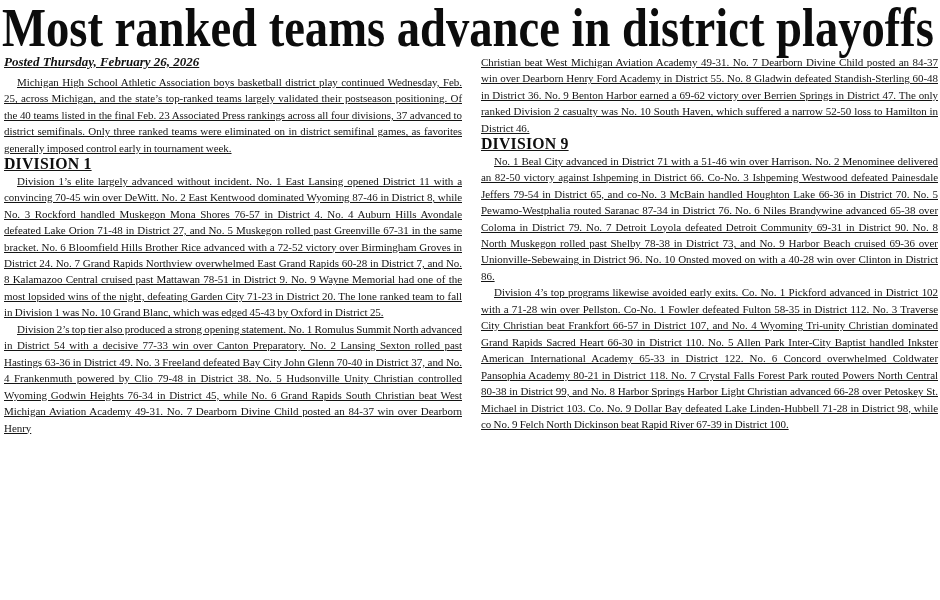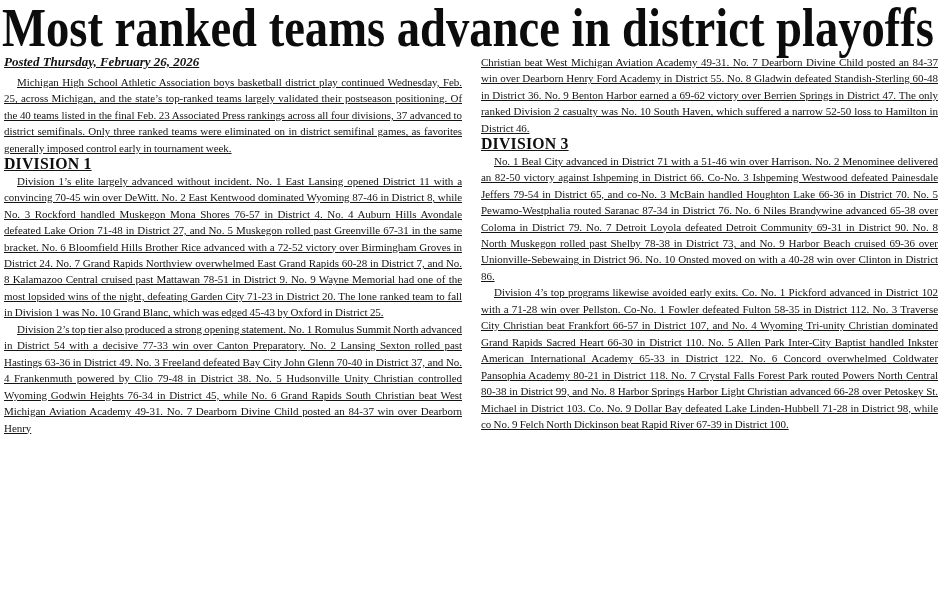--- a/index.html
+++ b/index.html
@@ -76,21 +76,21 @@
 
     <p class="body-p indent">Division 1’s elite largely advanced without incident. No. 1 East Lansing opened District 11 with a convincing 70-45 win over DeWitt. No. 2 East Kentwood dominated Wyoming 87-46 in District 8, while No. 3 Rockford handled Muskegon Mona Shores 76-57 in District 4. No. 4 Auburn Hills Avondale defeated Lake Orion 71-48 in District 27, and No. 5 Muskegon rolled past Greenville 67-31 in the same bracket. No. 6 Bloomfield Hills Brother Rice advanced with a 72-52 victory over Birmingham Groves in District 24. No. 7 Grand Rapids Northview overwhelmed East Grand Rapids 60-28 in District 7, and No. 8 Kalamazoo Central cruised past Mattawan 78-51 in District 9. No. 9 Wayne Memorial had one of the most lopsided wins of the night, defeating Garden City 71-23 in District 20. The lone ranked team to fall in Division 1 was No. 10 Grand Blanc, which was edged 45-43 by Oxford in District 25.</p>
 
 
     <p class="body-p indent">Division 2’s top tier also produced a strong opening statement. No. 1 Romulus Summit North advanced in District 54 with a decisive 77-33 win over Canton Preparatory. No. 2 Lansing Sexton rolled past Hastings 63-36 in District 49. No. 3 Freeland defeated Bay City John Glenn 70-40 in District 37, and No. 4 Frankenmuth powered by Clio 79-48 in District 38. No. 5 Hudsonville Unity Christian controlled Wyoming Godwin Heights 76-34 in District 45, while No. 6 Grand Rapids South Christian beat West Michigan Aviation Academy 49-31. No. 7 Dearborn Divine Child posted an 84-37 win over Dearborn Henry</p>
   </div>
 
   <div class="col col-right">
     <p class="body-p">Christian beat West Michigan Aviation Academy 49-31. No. 7 Dearborn Divine Child posted an 84-37 win over Dearborn Henry Ford Academy in District 55. No. 8 Gladwin defeated Standish-Sterling 60-48 in District 36. No. 9 Benton Harbor earned a 69-62 victory over Berrien Springs in District 47. The only ranked Division 2 casualty was No. 10 South Haven, which suffered a narrow 52-50 loss to Hamilton in District 46.</p>
 
-    <h2 class="division-h">DIVISION 3</h2>
+    <h2 class="division-h">DIVISION 9</h2>
 
     <p class="body-p indent">No. 1 Beal City advanced in District 71 with a 51-46 win over Harrison. No. 2 Menominee delivered an 82-50 victory against Ishpeming in District 66. Co-No. 3 Ishpeming Westwood defeated Painesdale Jeffers 79-54 in District 65, and co-No. 3 McBain handled Houghton Lake 66-36 in District 70. No. 5 Pewamo-Westphalia routed Saranac 87-34 in District 76. No. 6 Niles Brandywine advanced 65-38 over Coloma in District 79. No. 7 Detroit Loyola defeated Detroit Community 69-31 in District 90. No. 8 North Muskegon rolled past Shelby 78-38 in District 73, and No. 9 Harbor Beach cruised 69-36 over Unionville-Sebewaing in District 96. No. 10 Onsted moved on with a 40-28 win over Clinton in District 86.</p>
 
 
     <p class="body-p indent">Division 4’s top programs likewise avoided early exits. Co. No. 1 Pickford advanced in District 102 with a 71-28 win over Pellston. Co-No. 1 Fowler defeated Fulton 58-35 in District 112. No. 3 Traverse City Christian beat Frankfort 66-57 in District 107, and No. 4 Wyoming Tri-unity Christian dominated Grand Rapids Sacred Heart 66-30 in District 110. No. 5 Allen Park Inter-City Baptist handled Inkster American International Academy 65-33 in District 122. No. 6 Concord overwhelmed Coldwater Pansophia Academy 80-21 in District 118. No. 7 Crystal Falls Forest Park routed Powers North Central 80-38 in District 99, and No. 8 Harbor Springs Harbor Light Christian advanced 66-28 over Petoskey St. Michael in District 103. Co. No. 9 Dollar Bay defeated Lake Linden-Hubbell 71-28 in District 98, while co No. 9 Felch North Dickinson beat Rapid River 67-39 in District 100.</p>
   </div>
 
 </div>
 
 </body></html>

